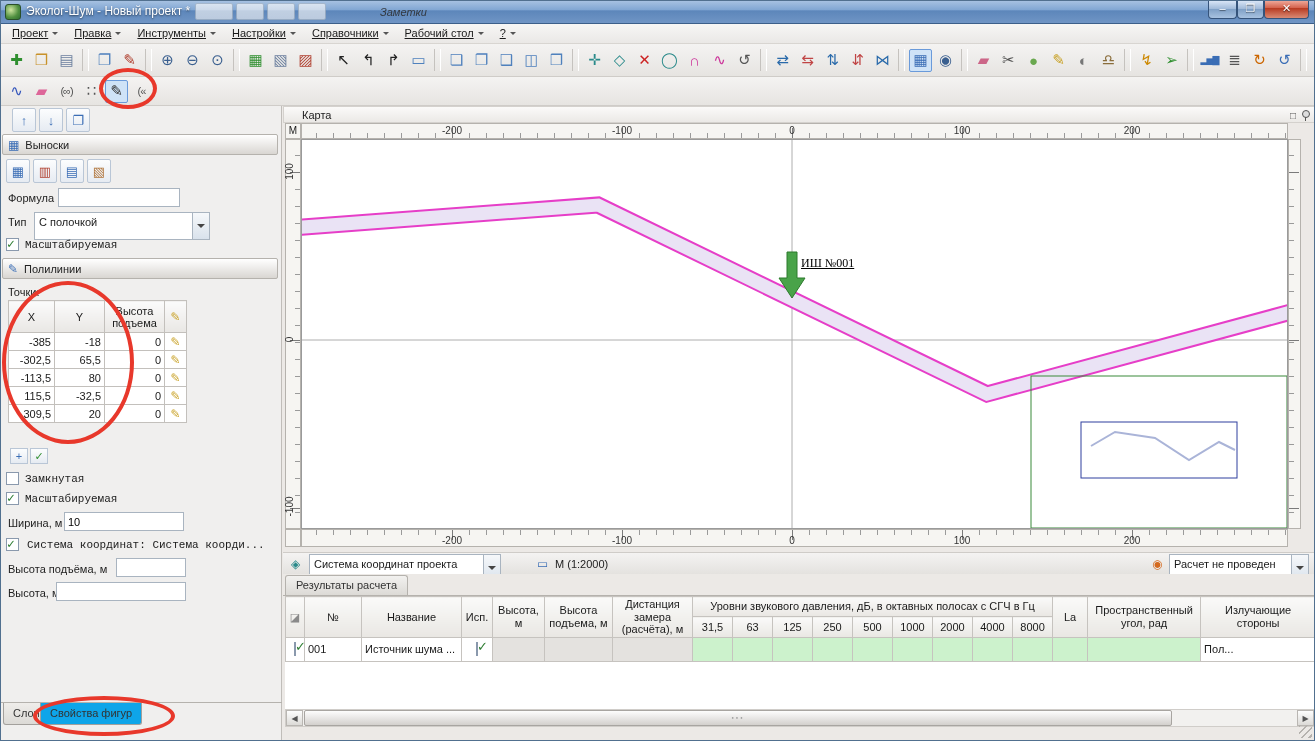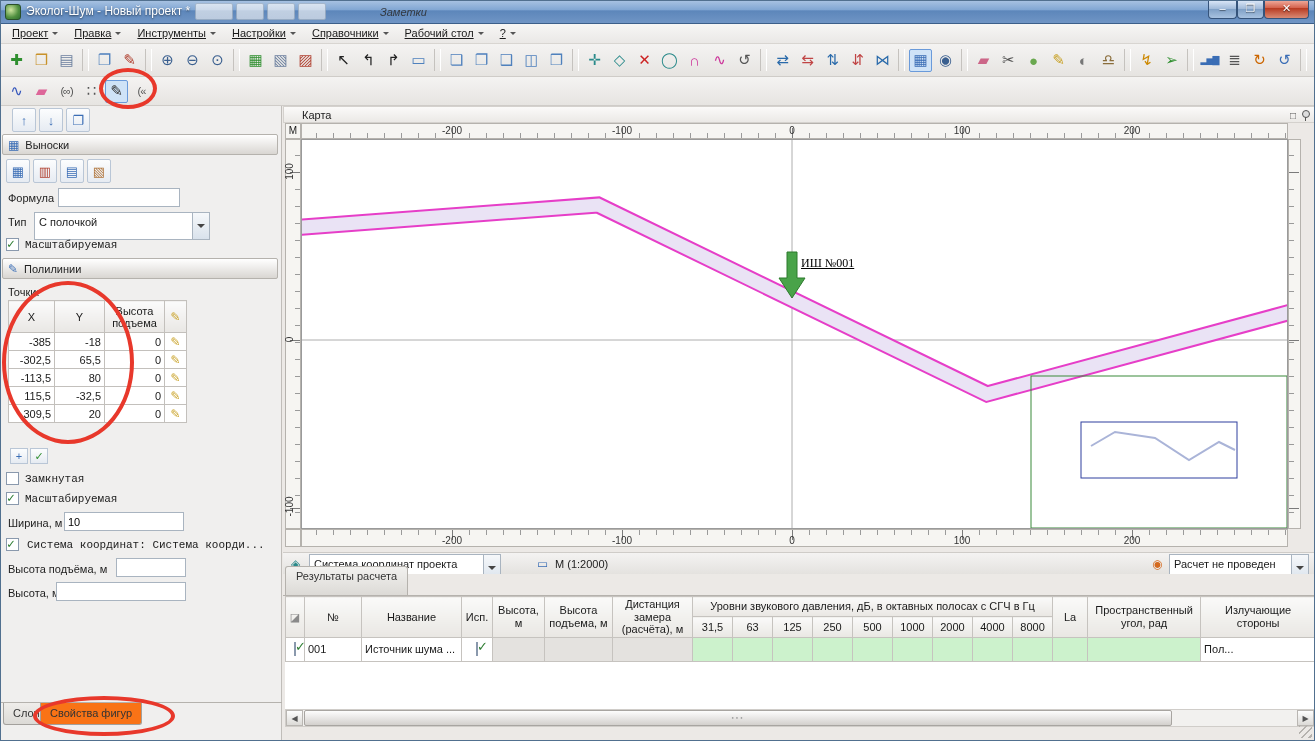--- a/index.html
+++ b/index.html
@@ -56,21 +56,21 @@
 .cb.on::after { content:"✓"; position:absolute; left:0; top:-3px; font-size:13px; color:#2e7d32; font-weight:bold; }
 .pts { position:absolute; left:8px; top:194px; border-collapse:collapse; background:#fff; }
 .pts th,.pts td { border:1px solid #c3c0bc; font-weight:normal; font-size:11px; padding:1px 3px; }
 .pts th { background:linear-gradient(#fbfbfb,#e9e7e4); height:32px; }
 .pts td { height:18px; }
 .pts .num { text-align:right; }
 .pts .ic-cell { width:22px; text-align:center; padding:0; }
 .key { color:#c9a227; font-size:12px; }
 .navbtn { width:18px; height:16px; border:1px solid #b9c6d6; background:linear-gradient(#fcfdfe,#e6ebf2); display:inline-flex; align-items:center; justify-content:center; font-size:11px; }
 .ptab { position:absolute; height:22px; border:1px solid #a3a09c; border-top:none; background:linear-gradient(#efedea,#dcdad6); padding:4px 9px 0; border-radius:0 0 3px 3px; color:#333; }
-.ptab.active { background:#f97316; z-index:2; }
+.ptab.active { background:#0ea5e9; z-index:2; }
 .panel-topline { position:absolute; left:0; top:596px; width:282px; border-top:1px solid #b5b2ad; }
 
 
 .map-caption { position:absolute; left:283px; top:106px; width:1032px; height:17px;
   background:linear-gradient(#fbfaf9,#ebe9e6); border:1px solid #d4d1cd; padding:2px 0 0 18px; color:#222; }
 .mc-icons { position:absolute; right:4px; top:2px; display:flex; gap:4px; align-items:center; }
 .mc-icons .g { font-size:10px; color:#555; }
 .pin { width:10px; height:13px; position:relative; display:inline-block; }
 .pin::before { content:""; position:absolute; left:2px; top:1px; width:6px; height:6px; border:1px solid #555; border-radius:50%; background:#ddd; }
 .pin::after { content:""; position:absolute; left:5px; top:8px; width:1px; height:4px; background:#555; }
@@ -91,21 +91,21 @@
 .ruler-corner2 { position:absolute; left:285px; top:529px; width:16px; height:18px; background:#f6f5f2; border:1px solid #b5b2ad; }
 .rlab { position:absolute; font-size:10px; color:#333; width:40px; text-align:center; }
 .vlab { position:absolute; left:-12px; font-size:10px; transform:rotate(-90deg); width:30px; text-align:center; color:#333; }
 .map-canvas { position:absolute; left:301px; top:139px; width:987px; height:390px; background:#fff; border:1px solid #9a9a9a; overflow:hidden; }
 .marker-label { position:absolute; left:499px; top:116px; font-family:"Liberation Serif",serif; font-size:12px; text-decoration:underline; color:#000; }
 
 
 .statusbar { position:absolute; left:283px; top:552px; width:1032px; height:22px; background:linear-gradient(#f4f3f2,#e4e2df); border-top:1px solid #cfccc8; }
 .sb-ic { position:absolute; font-size:12px; }
 .btabs { position:absolute; left:283px; top:574px; width:1032px; height:22px; background:#ece9e6; border-bottom:1px solid #b5b2ad; display:flex; align-items:flex-end; padding-left:2px; }
-.btab { height:29px; padding:3px 10px 0; border:1px solid #b5b2ad; border-bottom:none; border-radius:3px 3px 0 0; background:linear-gradient(#f2f1ef,#dcdad6); color:#333; white-space:nowrap; }
+.btab { height:20px; padding:3px 10px 0; border:1px solid #b5b2ad; border-bottom:none; border-radius:3px 3px 0 0; background:linear-gradient(#f2f1ef,#dcdad6); color:#333; white-space:nowrap; }
 .btab.active { background:#fcfbfa; height:21px; }
 .grid-wrap { position:absolute; left:285px; top:596px; width:1030px; height:113px; background:#fff; overflow:hidden; }
 .grid { border-collapse:collapse; table-layout:fixed; width:1030px; }
 .grid th,.grid td { border:1px solid #c6c3bf; font-weight:normal; font-size:11px; overflow:hidden; line-height:1.15; }
 .grid th { background:linear-gradient(#fafaf9,#e9e7e3); text-align:center; padding:1px 2px; vertical-align:middle; }
 .grid td { height:24px; padding:1px 3px; white-space:nowrap; }
 .grid td.ctr { text-align:center; }
 .grid td.gray { background:#e4e2df; }
 .grid td.green { background:#ccf2cc; }
 .hscroll { position:absolute; left:285px; top:709px; width:1030px; height:18px; background:#f2f1ef; border:1px solid #d0cdc9; }

